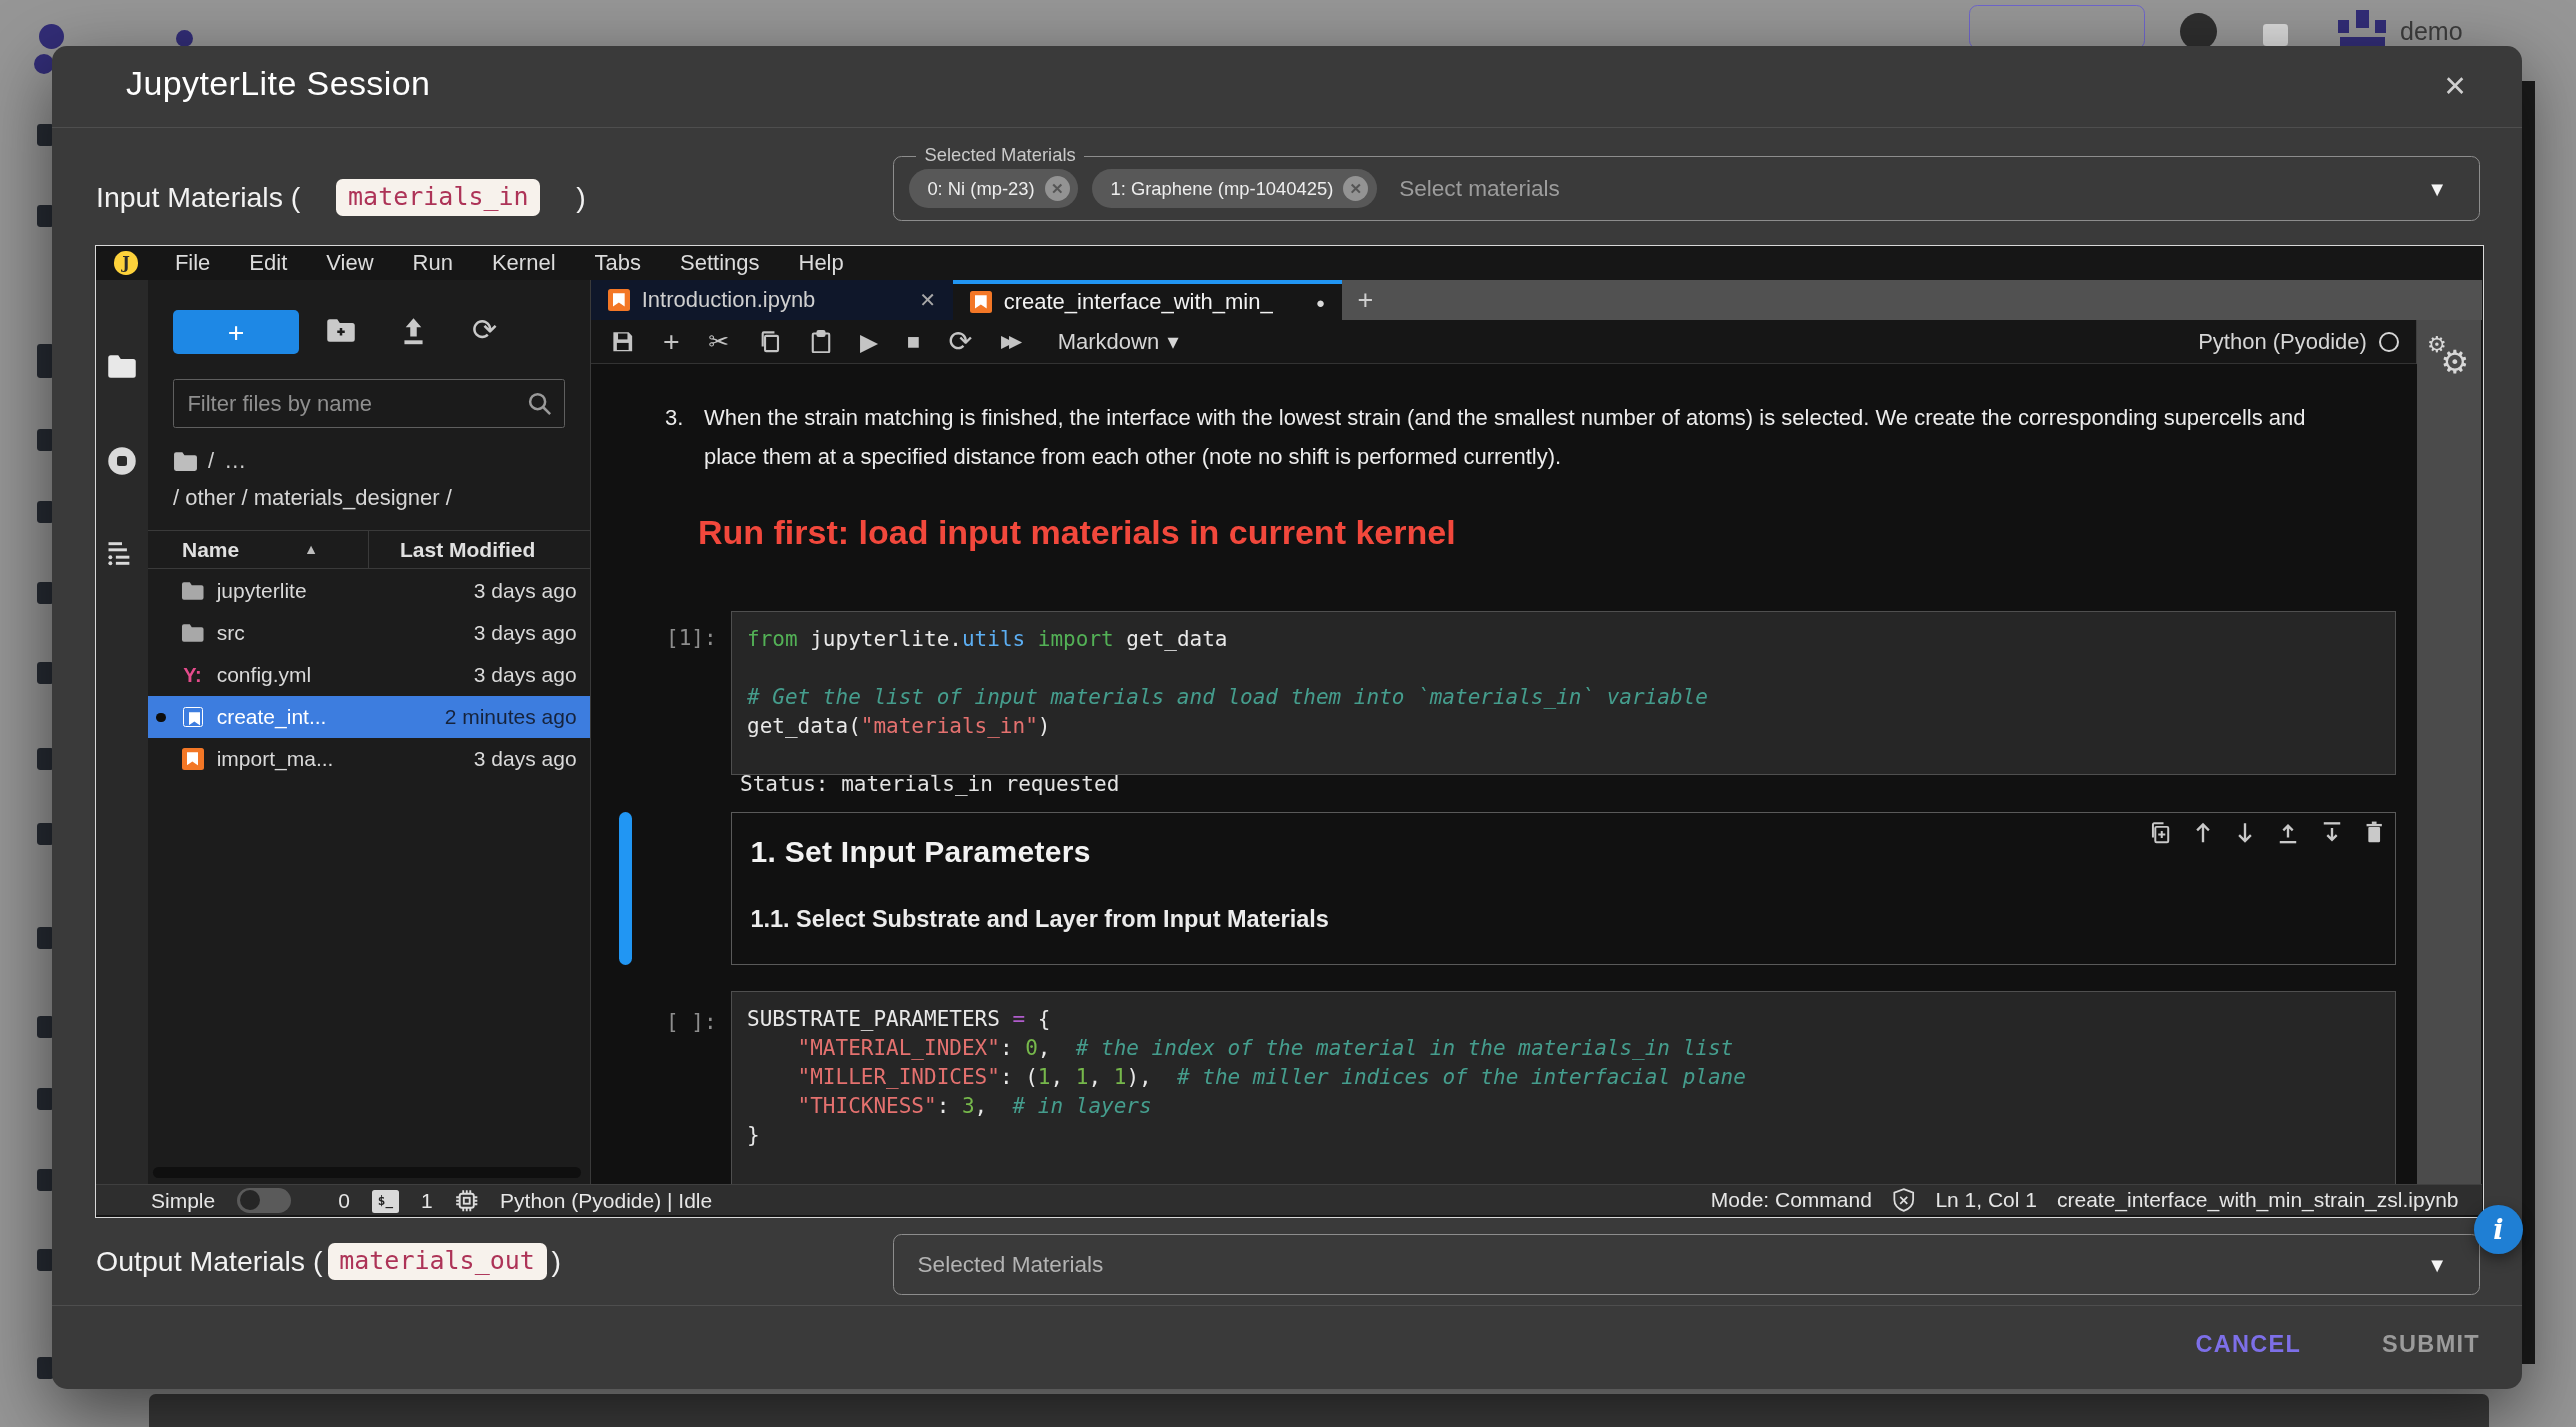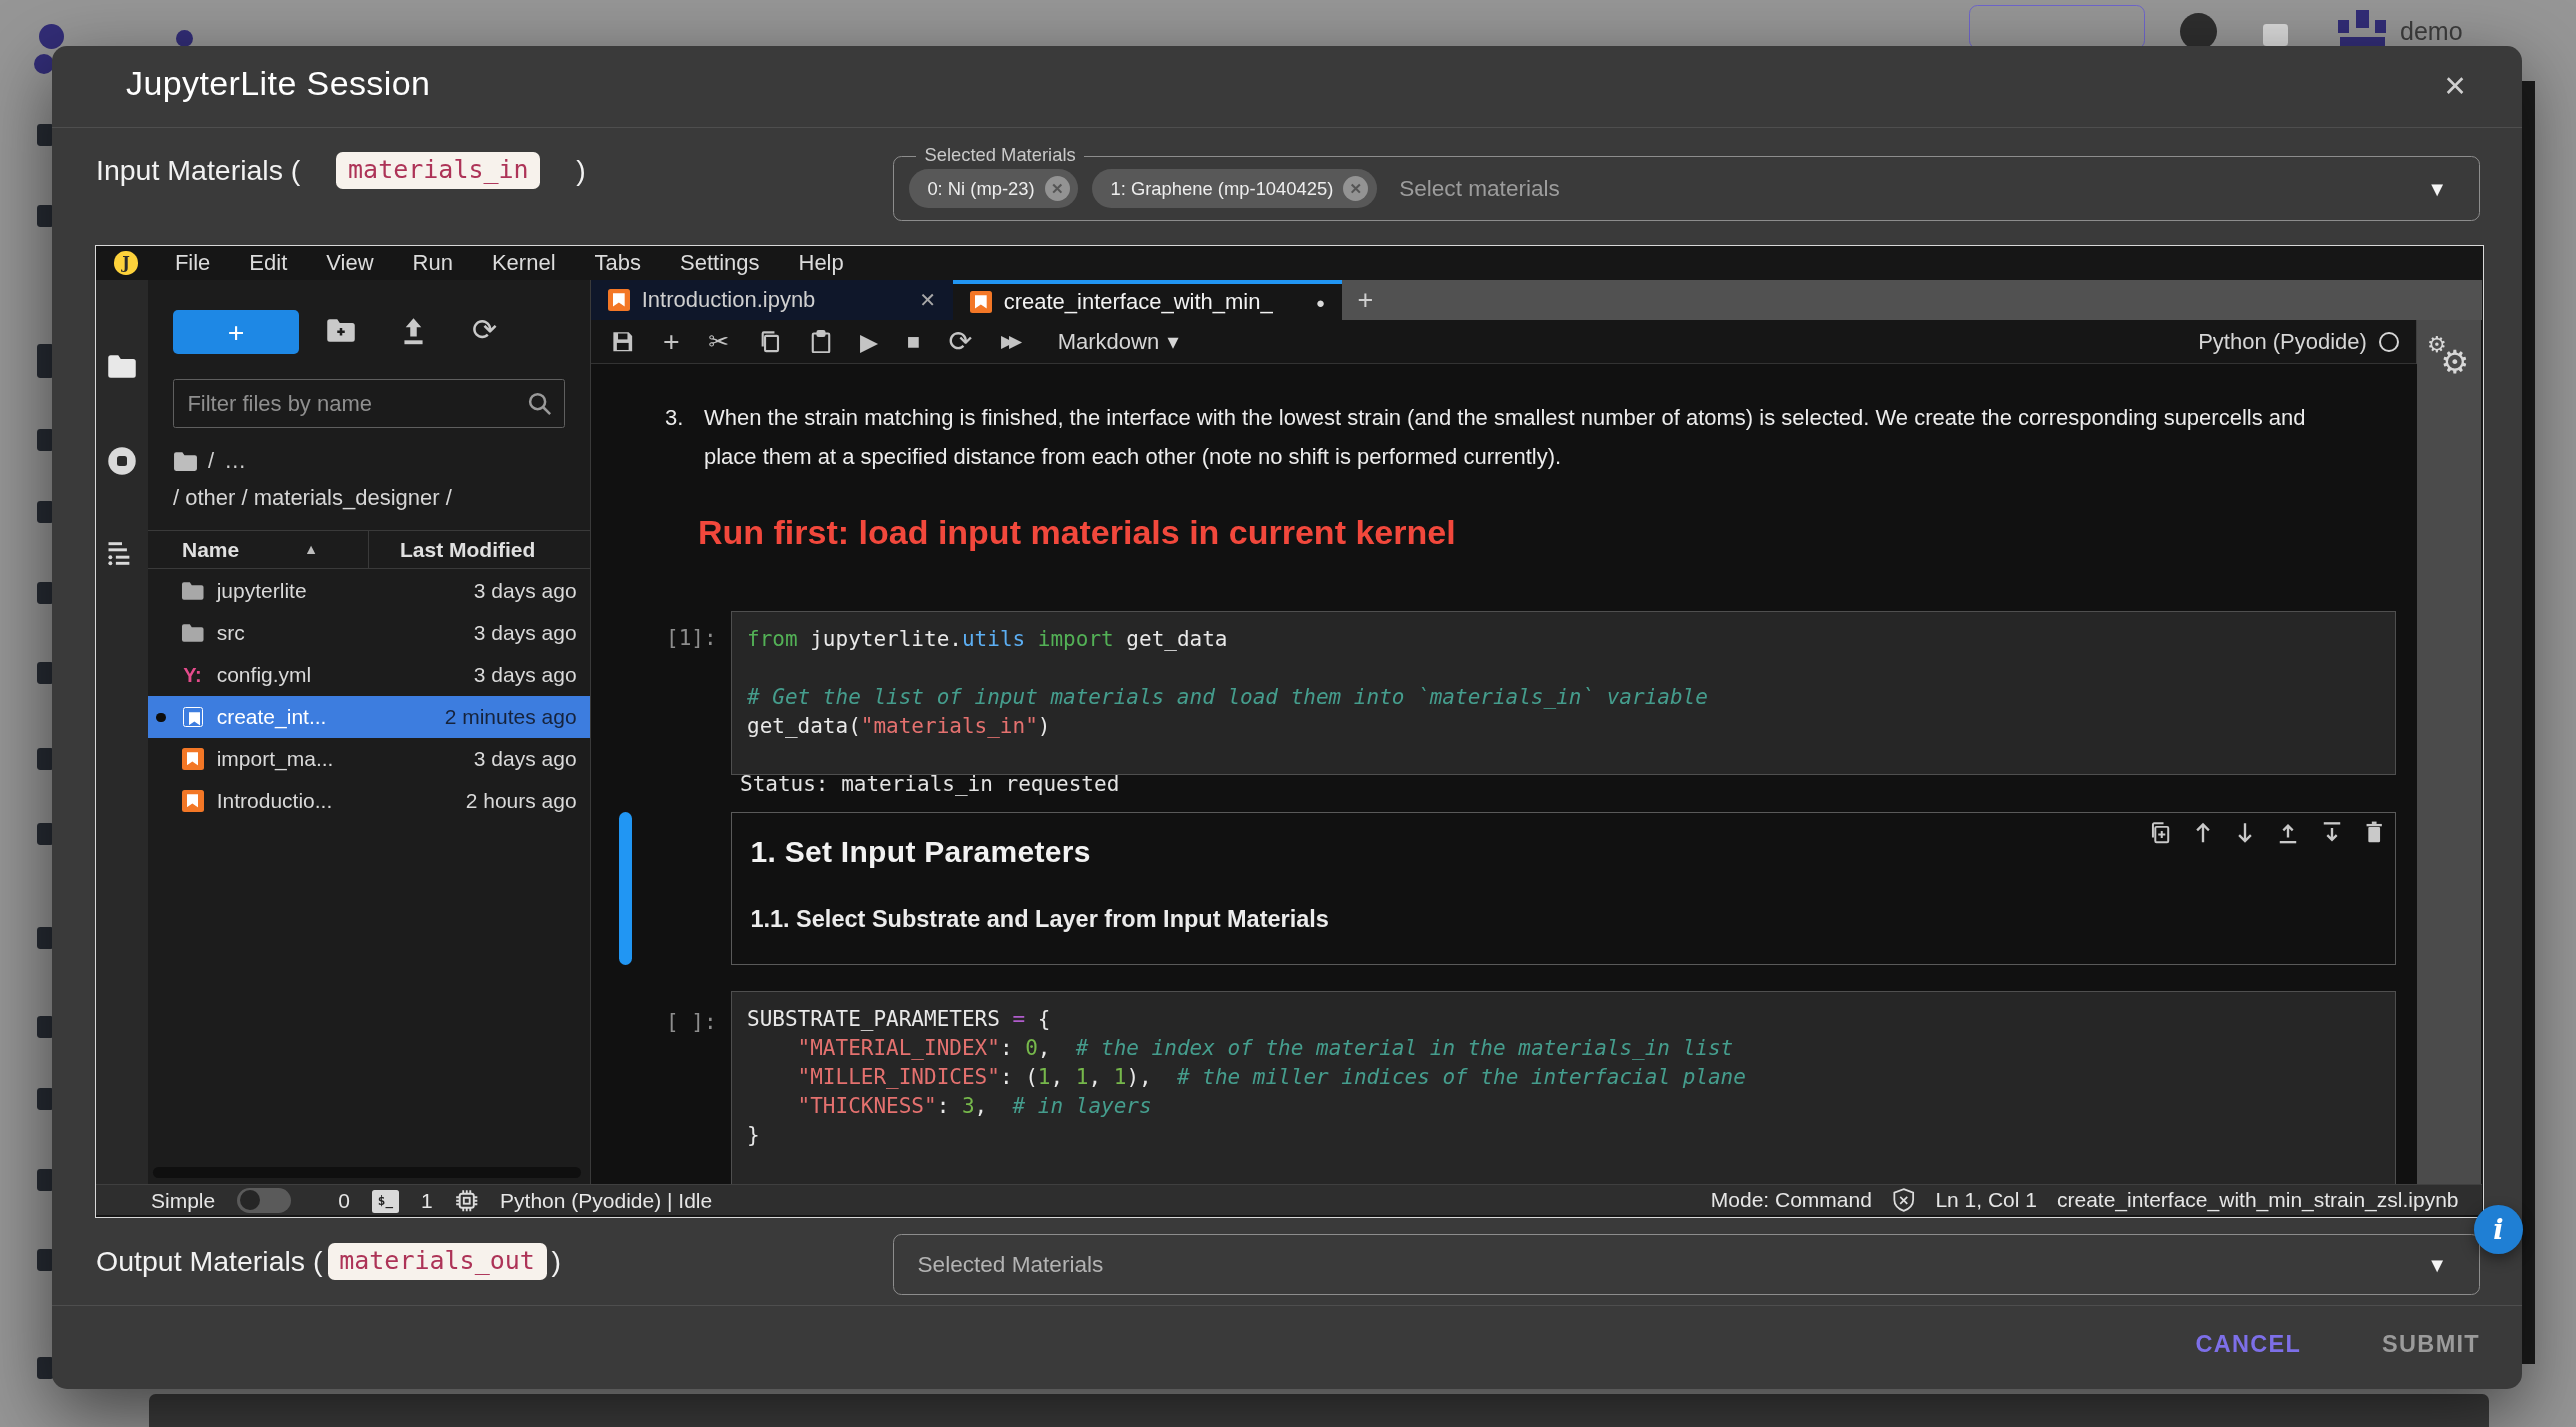--- a/index.html
+++ b/index.html
@@ -160,21 +160,21 @@
   <div class="bg-stub" style="top:1249px"></div>
   <div class="bg-stub" style="top:1357px"></div>
   <div class="bg-bottom-bar"></div>
   <div class="bg-right-strip"></div>
 
   <div class="modal">
     <div class="modal-title">JupyterLite Session</div>
     <div class="modal-close">×</div>
     <div class="modal-divider"></div>
 
-    <div class="io-label" style="top:106px;gap:36px;">
+    <div class="io-label" style="top:133px;gap:36px;">
       <span>Input Materials (</span>
         <span class="code-chip">materials_in</span>
         <span>)</span>
     </div>
 
     <div class="matfield" style="top:110px;height:65px;">
       <div class="matfield-legend">Selected Materials</div>
       <div class="matfield-row">
         <div class="mat-chip">
           <span>0: Ni (mp-23)</span>
@@ -301,27 +301,20 @@
             </span>
           <span class="fname">create_int...</span>
           <span class="fdate">2 minutes ago</span>
         </div>
         <div class="frow" style="top:458px">
           <span class="fic">
               <span class="nb-ic"></span>
             </span>
           <span class="fname">import_ma...</span>
           <span class="fdate">3 days ago</span>
-        </div>
-        <div class="frow" style="top:500px">
-          <span class="fic">
-              <span class="nb-ic"></span>
-            </span>
-          <span class="fname">Introductio...</span>
-          <span class="fdate">2 hours ago</span>
         </div>
 
         <div class="fb-hscroll"></div>
       </div>
 
       <div class="tabbar">
         <div class="tab inactive">
           <span class="nb-ic" style="flex:none;"></span>
           <span>Introduction.ipynb</span>
           <span class="cl">✕</span>

